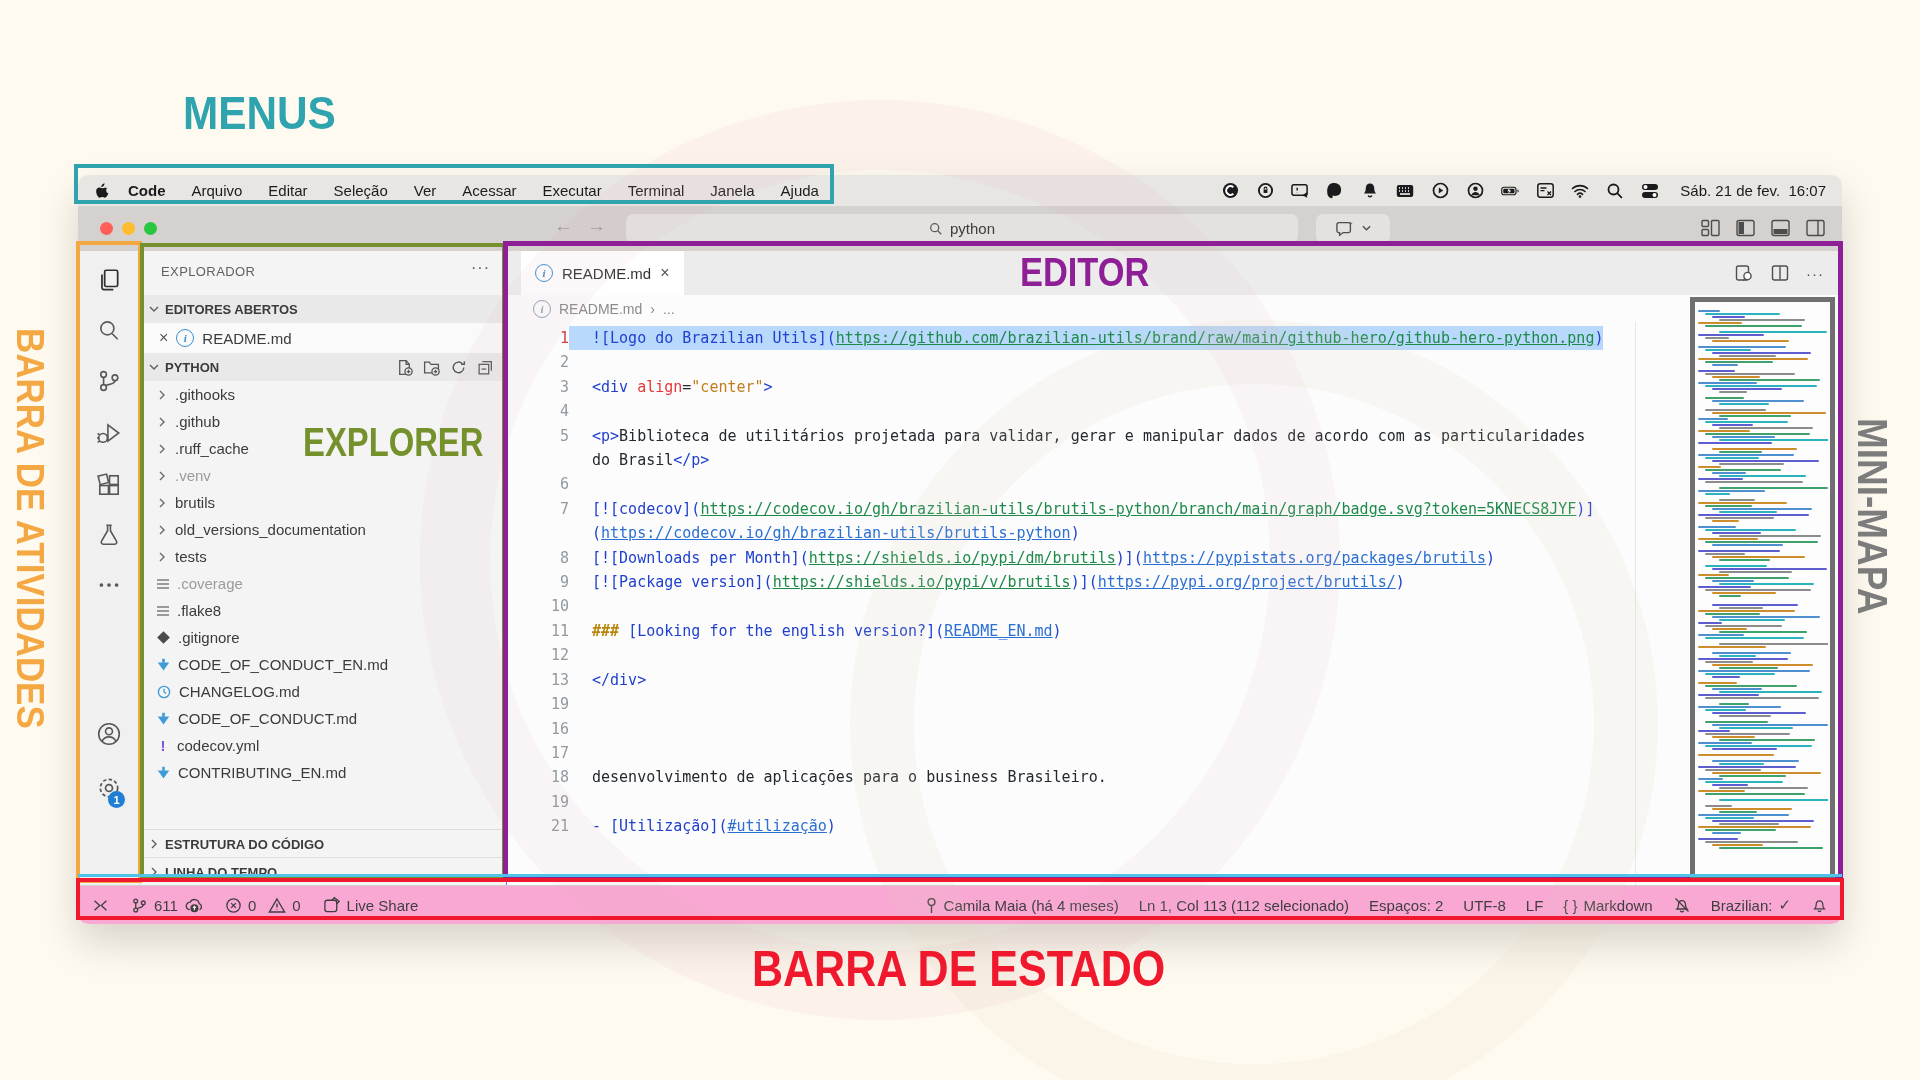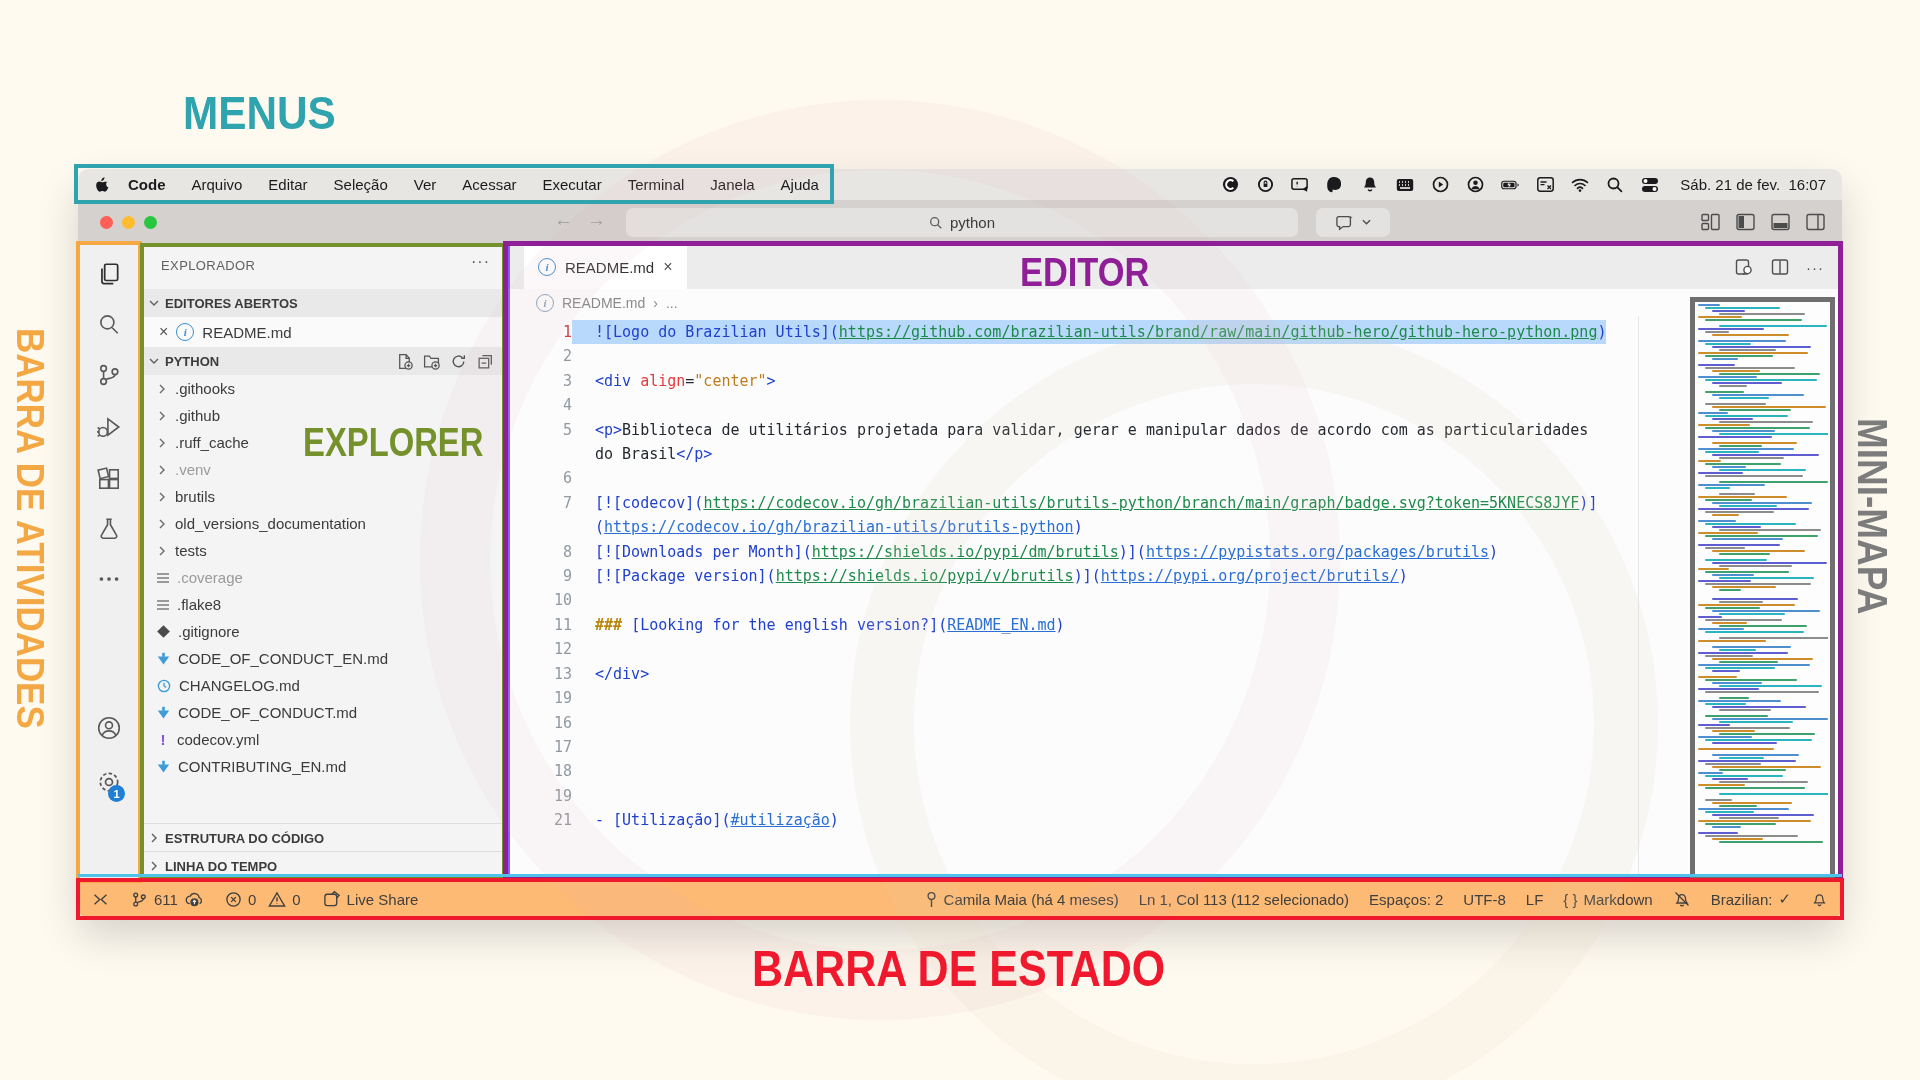--- a/index.html
+++ b/index.html
@@ -6,21 +6,21 @@
   #app{position:relative;width:1920px;height:1080px;background:#FFFAF0;overflow:hidden;
        font-family:"Liberation Sans",sans-serif;-webkit-font-smoothing:antialiased;}
   svg{display:block;}
 
   
   .wm{position:absolute;border-radius:50%;pointer-events:none;z-index:40;}
   .wm1{left:420px;top:100px;width:780px;height:780px;border:70px solid rgba(221,173,184,0.10);}
   .wm2{left:850px;top:320px;width:680px;height:680px;border:64px solid rgba(226,203,182,0.12);}
 
   
-  #window{position:absolute;left:78px;top:169px;width:1764px;height:749px;background:#fff;
+  #window{position:absolute;left:78px;top:175px;width:1764px;height:749px;background:#fff;
           border-radius:10px;box-shadow:0 18px 42px rgba(0,0,0,.16);z-index:10;overflow:hidden;}
 
   
   .menubar{position:absolute;left:0;top:0;right:0;height:31px;background:#E8E6E3;display:flex;
            align-items:center;padding:0 16px;font-size:15px;color:#1b1b1d;gap:0;}
   .menubar .mitem{padding:0 13px;cursor:default;}
   .menubar .mitem.bold{font-weight:bold;}
   .mb-right{margin-left:auto;display:flex;align-items:center;gap:17px;}
   .mb-right .mbi{width:18px;height:18px;display:flex;align-items:center;justify-content:center;}
   .mb-clock{font-size:15px;color:#1b1b1d;margin-left:4px;white-space:nowrap;}
@@ -41,21 +41,21 @@
   
   .main{position:absolute;left:0;top:76px;right:0;bottom:38px;display:flex;}
 
   
   .activitybar{width:62px;background:#F0F0F0;border-right:1px solid #E1E1E1;position:relative;flex:none;}
   .ab-icon{position:absolute;left:18px;width:26px;height:26px;}
   .ab-badge{position:absolute;left:30px;width:17px;height:17px;border-radius:50%;background:#1F7FD4;color:#fff;
             font-size:11px;display:flex;align-items:center;justify-content:center;font-weight:bold;}
 
   
-  .sidebar{width:365px;background:#F4F4F4;border-right:4px solid #8b5cf6;position:relative;flex:none;
+  .sidebar{width:365px;background:#F4F4F4;border-right:1px solid #8b5cf6;position:relative;flex:none;
            font-size:15px;color:#3b3b3b;overflow:hidden;}
   .sb-title{position:absolute;left:20px;top:13px;font-size:13px;color:#616161;letter-spacing:.4px;}
   .sb-dots{position:absolute;right:16px;top:8px;color:#555;font-size:16px;letter-spacing:1px;}
   .sb-sect{position:absolute;left:0;right:0;height:28px;background:#E9E9E9;display:flex;align-items:center;
            gap:6px;padding-left:8px;font-size:13px;font-weight:bold;color:#3b3b3b;}
   .sb-open{top:44px;}
   .sb-file-row{position:absolute;left:0;right:0;top:72px;height:30px;background:#FAFAFA;display:flex;
                align-items:center;gap:8px;padding-left:18px;}
   .sb-python{top:102px;}
   .sb-sect .acts{margin-left:auto;display:flex;gap:10px;padding-right:12px;}
@@ -90,21 +90,21 @@
   .lc.sel{background:#B8D9FB;}
   .mb{color:#2040CF;} .tx{color:#24292F;} .at{color:#E5383B;} .st{color:#C07C1B;}
   .hd{color:#B8860B;font-weight:bold;}
   .gu{color:#1E8A4A;text-decoration:underline;}
   .bu{color:#2A6FD4;text-decoration:underline;}
   .ruler{position:absolute;left:1128px;top:71px;bottom:0;width:1px;background:#E7E7E7;}
   .minimap{position:absolute;top:55px;right:14px;width:130px;bottom:3px;background:#FDFDFD;overflow:hidden;padding:4px 0 0 6px;}
   .mmbar{height:2px;margin-bottom:1px;border-radius:1px;}
 
   
-  .statusbar{position:absolute;left:0;bottom:0;right:0;height:38px;background:#fdba74;border-top:1px solid #CFCFCF;
+  .statusbar{position:absolute;left:0;bottom:0;right:0;height:38px;background:#f9a8d4;border-top:1px solid #CFCFCF;
              display:flex;align-items:center;padding:0 14px;font-size:15px;color:#3F3F3F;}
   .sgrp{display:flex;align-items:center;gap:22px;}
   .sitem{display:flex;align-items:center;gap:6px;white-space:nowrap;}
   .spacer{flex:1;}
 
   
   .anno{position:absolute;z-index:60;pointer-events:none;box-sizing:border-box;}
   .box-menus{left:74px;top:164px;width:760px;height:40px;border:4px solid #2FA3AE;}
   .box-activity{left:76px;top:241px;width:66px;height:642px;border:4px solid #F4A843;}
   .box-explorer{left:140px;top:243px;width:366px;height:638px;border:4px solid #74912B;}
@@ -522,21 +522,21 @@
             <div class="crow"><span class="ln"></span><span class="lc"><span class="mb">(</span><span class="bu">https://codecov.io/gh/brazilian-utils/brutils-python</span><span class="mb">)</span></span></div>
             <div class="crow"><span class="ln">8</span><span class="lc"><span class="mb">[![Downloads per Month](</span><span class="gu">https://shields.io/pypi/dm/brutils</span><span class="mb">)](</span><span class="bu">https://pypistats.org/packages/brutils</span><span class="mb">)</span></span></div>
             <div class="crow"><span class="ln">9</span><span class="lc"><span class="mb">[![Package version](</span><span class="gu">https://shields.io/pypi/v/brutils</span><span class="mb">)](</span><span class="bu">https://pypi.org/project/brutils/</span><span class="mb">)</span></span></div>
             <div class="crow"><span class="ln">10</span><span class="lc">&nbsp;</span></div>
             <div class="crow"><span class="ln">11</span><span class="lc"><span class="hd">### </span><span class="mb">[Looking for the english version?](</span><span class="bu">README_EN.md</span><span class="mb">)</span></span></div>
             <div class="crow"><span class="ln">12</span><span class="lc">&nbsp;</span></div>
             <div class="crow"><span class="ln">13</span><span class="lc"><span class="mb">&lt;/div&gt;</span></span></div>
             <div class="crow"><span class="ln">19</span><span class="lc">&nbsp;</span></div>
             <div class="crow"><span class="ln">16</span><span class="lc">&nbsp;</span></div>
             <div class="crow"><span class="ln">17</span></div>
-            <div class="crow"><span class="ln">18</span></div>
+            <div class="crow"><span class="ln">18</span><span class="lc"><span class="tx">desenvolvimento de aplicações para o business Brasileiro.</span></span></div>
             <div class="crow"><span class="ln">19</span><span class="lc">&nbsp;</span></div>
             <div class="crow"><span class="ln">21</span><span class="lc"><span class="mb">- [Utilização](</span><span class="bu">#utilização</span><span class="mb">)</span></span></div>
           </div>
         <div class="ruler"></div>
         <div class="minimap" id="minimap-bars">
             <div class="mmbar" style="width: 22px; margin-left: 0px; background: rgb(78, 143, 208);"></div>
             <div class="mmbar" style="width: 75px; margin-left: 7px; background: rgb(43, 179, 192);"></div>
             <div class="mmbar" style="width: 33px; margin-left: 14px; background: rgb(94, 94, 208);"></div>
             <div class="mmbar" style="width: 86px; margin-left: 21px; background: rgb(140, 140, 140);"></div>
             <div class="mmbar" style="width: 44px; margin-left: 0px; background: rgb(207, 140, 42);"></div>

